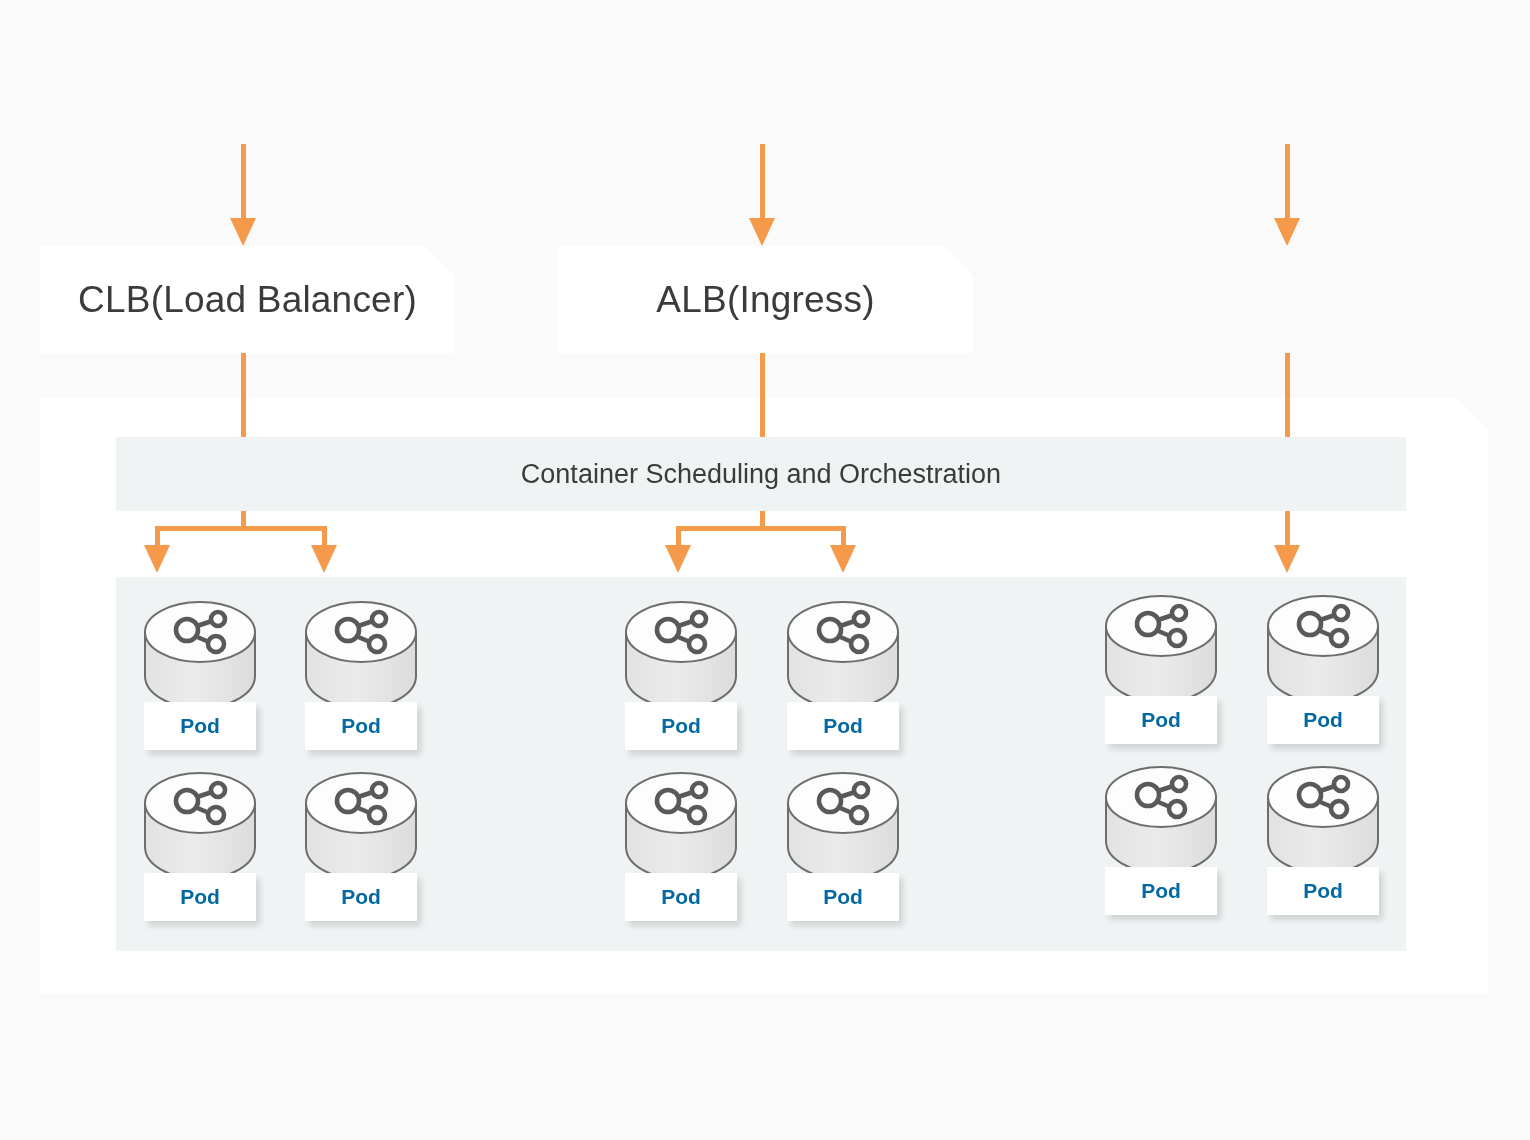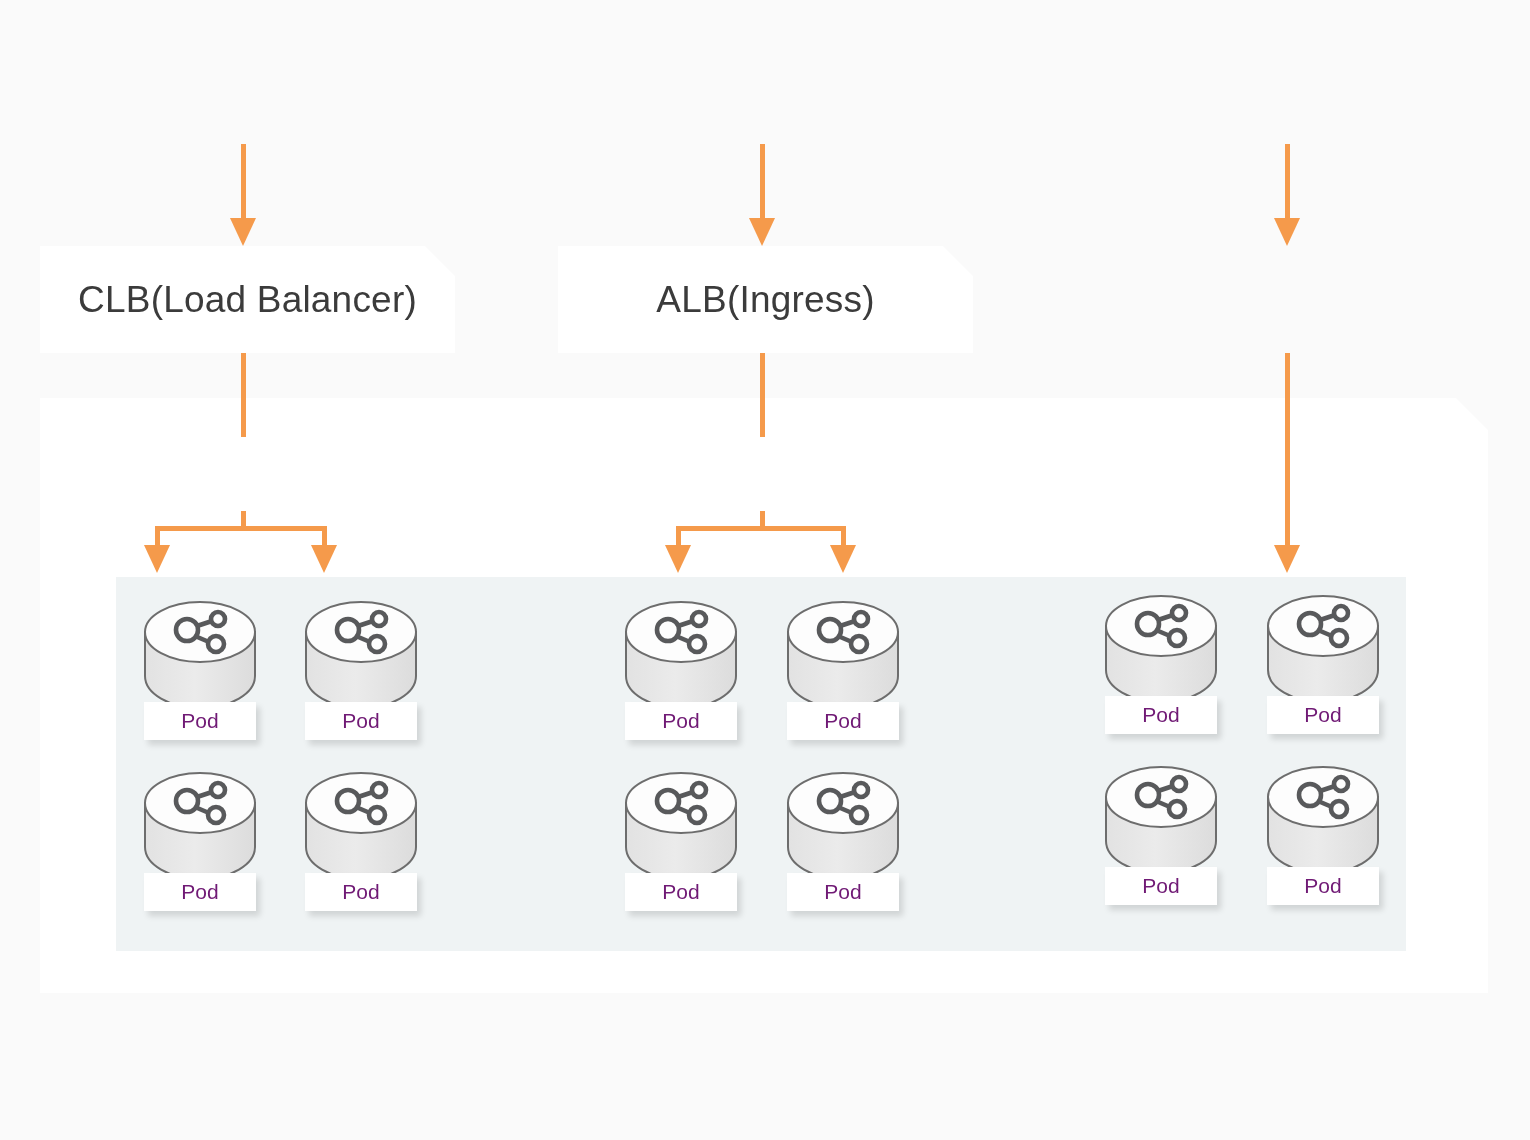--- a/index.html
+++ b/index.html
@@ -106,28 +106,29 @@
     width: 114px;
     height: 108px;
   }
   .pod-cylinder svg {
     display: block;
   }
   .pod-label {
     position: relative;
     margin: -6px auto 0 auto;
     width: 112px;
-    height: 38px;
+    height: 48px;
     background: #ffffff;
     box-shadow: 4px 5px 6px rgba(0,0,0,0.13);
     display: flex;
     align-items: center;
     justify-content: center;
-    color: #701a75;
+    color: #0369a1;
     font-size: 21px;
+    font-weight: bold;
   }
 </style>
 </head>
 <body>
 
 <div id="stage">
 
   <div>
     <div class="arrow-stem" style="left:241px; top:144px; height:78px;"></div>
     <div class="arrow-head" style="left:230px; top:218px;"></div>
@@ -149,20 +150,23 @@
     <span class="tb-label">ALB(Ingress)</span>
   </div>
 
 
   <div id="cluster-container"></div>
 
   <div class="arrow-stem" style="left:241px; top:353px; height:84px;"></div>
   <div class="arrow-stem" style="left:760px; top:353px; height:84px;"></div>
   <div class="arrow-stem" style="left:1285px; top:353px; height:158px;"></div>
 
+  <div id="orchestration-band">
+    <span>Container Scheduling and Orchestration</span>
+  </div>
 
   <div>
     <div class="arrow-stem" style="left:241px; top:511px; height:20px;"></div>
     <div class="arrow-hbar" style="left:155px; top:526px; width:172px;"></div>
     <div class="arrow-stem" style="left:155px; top:526px; height:22px;"></div>
     <div class="arrow-stem" style="left:322px; top:526px; height:22px;"></div>
     <div class="arrow-head" style="left:144px; top:545px;"></div>
     <div class="arrow-head" style="left:311px; top:545px;"></div>
   </div>
 

